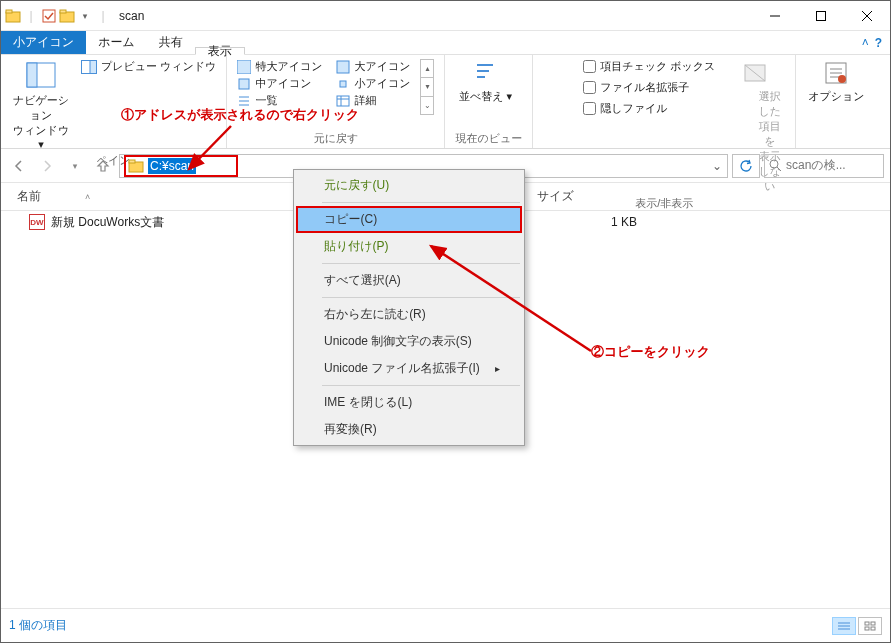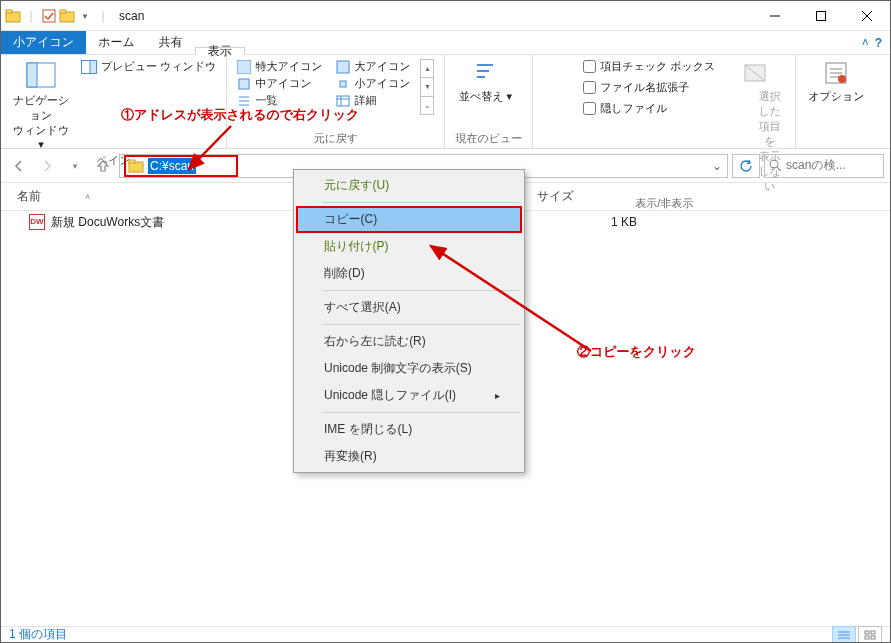--- a/index.html
+++ b/index.html
@@ -49,33 +49,33 @@
   .search { width: 120px; height: 24px; border: 1px solid #c0c0c0; display: flex; align-items: center; padding: 0 4px; color: #777; gap:4px; overflow:hidden; }
 
   
   .colheader { height: 28px; display: flex; align-items: center; border-bottom: 1px solid #e5e5e5; padding-left: 16px; font-size: 12px; color: #444; }
   .colheader .col-name { width: 520px; display:flex; align-items:center; gap:4px; }
   .colheader .col-size { width: 120px; }
 
   
   .content { position: absolute; top: 210px; left: 0; right: 0; bottom: 24px; background: #fff; }
   .row { height: 22px; display: flex; align-items: center; padding-left: 16px; font-size: 12px; }
-  .row .cell-name { width: 520px; display:flex; gap:6px;padding-left:12px; }
+  .row .cell-name { width: 520px; display:flex; align-items:center; gap:6px;padding-left:12px; }
   .row .cell-size { width: 120px; text-align: right; padding-right: 20px; }
   .fileicon { width:16px; height:16px; background:#fff; border:1px solid #c33; display:flex; align-items:center; justify-content:center; font-size:8px; color:#c33; font-weight:bold; }
 
   
   .ctxmenu { position: absolute; top: 168px; left: 292px; width: 232px; background: #f0f0f0; border: 1px solid #a0a0a0; box-shadow: 3px 3px 6px rgba(0,0,0,.25); padding: 2px; font-size: 12px; z-index: 50; }
   .ctxitem { padding: 5px 22px 5px 28px; color: #333; display:flex; align-items:center; justify-content:space-between; }
   .ctxitem.disabled { color: #4d7c0f; }
   .ctxitem.hl { background: #91c9f7; border: 2px solid #e00000; padding: 3px 20px 3px 26px; }
   .ctxsep { height: 1px; background: #d0d0d0; margin: 3px 2px 3px 26px; }
 
   
-  .status { position: absolute; bottom: 0; left: 0; right: 0; height: 16px; border-top: 1px solid #e5e5e5; display: flex; align-items: center; padding: 0 8px; font-size: 12px; color: #1979ca; }
+  .status { position: absolute; bottom: 0; left: 0; right: 0; height: 34px; border-top: 1px solid #e5e5e5; display: flex; align-items: center; padding: 0 8px; font-size: 12px; color: #1979ca; }
   .status-right { margin-left:auto; display:flex; gap:2px; }
   .status-view { width:24px; height:18px; border:1px solid #c0c0c0; display:flex; align-items:center; justify-content:center; color:#666; }
   .status-view.active { background:#cce8ff; border-color:#99d1ff; }
 
   
   .anno { position: absolute; color: #d40000; font-weight: bold; font-size: 13px; font-family: "HGP創英角ﾎﾟｯﾌﾟ体","Comic Sans MS",sans-serif; z-index: 60; pointer-events:none; }
   .arrow { position:absolute; z-index:55; pointer-events:none; }
 
   svg { display:block; }
 </style>
@@ -337,28 +337,27 @@
       </div>
       <div class="cell-size">1 KB</div>
     </div>
   </div>
 
   <div class="ctxmenu">
     <div class="ctxitem disabled">元に戻す(U)</div>
     <div class="ctxsep"></div>
     <div class="ctxitem hl">コピー(C)</div>
     <div class="ctxitem disabled">貼り付け(P)</div>
-    <div class="ctxitem">削除(D)</div>
     <div class="ctxsep"></div>
     <div class="ctxitem">すべて選択(A)</div>
     <div class="ctxsep"></div>
     <div class="ctxitem">右から左に読む(R)</div>
     <div class="ctxitem">Unicode 制御文字の表示(S)</div>
     <div class="ctxitem">
-        <span>Unicode 隠しファイル(I)</span>
+        <span>Unicode ファイル名拡張子(I)</span>
         <span style="font-size:10px;">▸</span>
       </div>
     <div class="ctxsep"></div>
     <div class="ctxitem">IME を閉じる(L)</div>
     <div class="ctxitem">再変換(R)</div>
   </div>
 
   <div class="status">
     <span>1 個の項目</span>
     <div class="status-right">
@@ -383,21 +382,21 @@
   <div class="anno" style="top:105px; left:120px;">①アドレスが表示されるので右クリック</div>
   <svg class="arrow" style="top:120px;left:180px;" width="60" height="55">
     <defs>
         <marker id="ah1" markerWidth="8" markerHeight="8" refX="6" refY="3" orient="auto">
           <path d="M0,0 L7,3 L0,6 z" fill="#d40000"></path>
         </marker>
       </defs>
     <line x1="50" y1="5" x2="8" y2="48" stroke="#d40000" stroke-width="2.5" marker-end="url(#ah1)"></line>
   </svg>
 
-  <div class="anno" style="top:342px; left:576px;">②コピーをクリック</div>
+  <div class="anno" style="top:342px; left:590px;">②コピーをクリック</div>
   <svg class="arrow" style="top:240px;left:420px;" width="180" height="120">
     <defs>
         <marker id="ah2" markerWidth="8" markerHeight="8" refX="6" refY="3" orient="auto">
           <path d="M0,0 L7,3 L0,6 z" fill="#d40000"></path>
         </marker>
       </defs>
     <line x1="170" y1="110" x2="10" y2="5" stroke="#d40000" stroke-width="2.5" marker-end="url(#ah2)"></line>
   </svg>
 
 </div>

